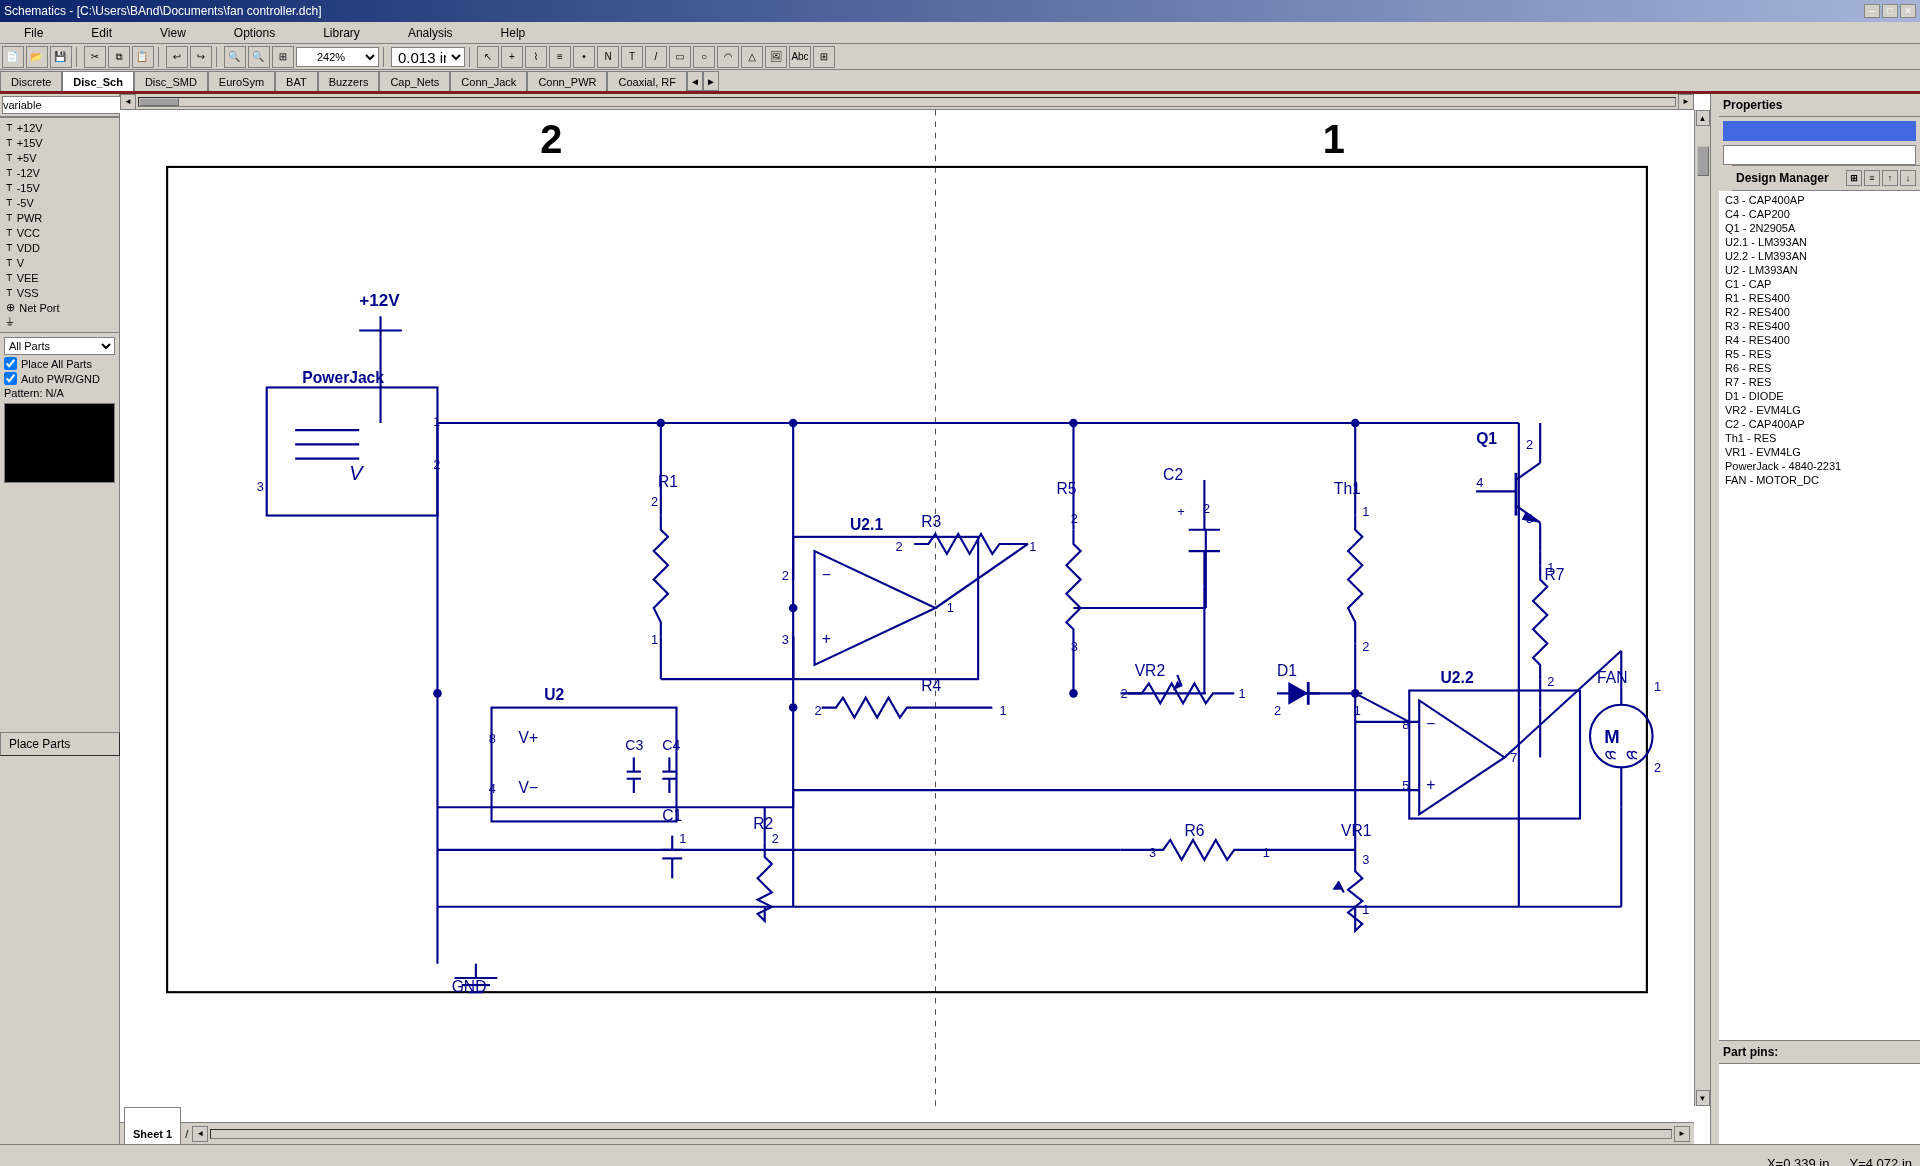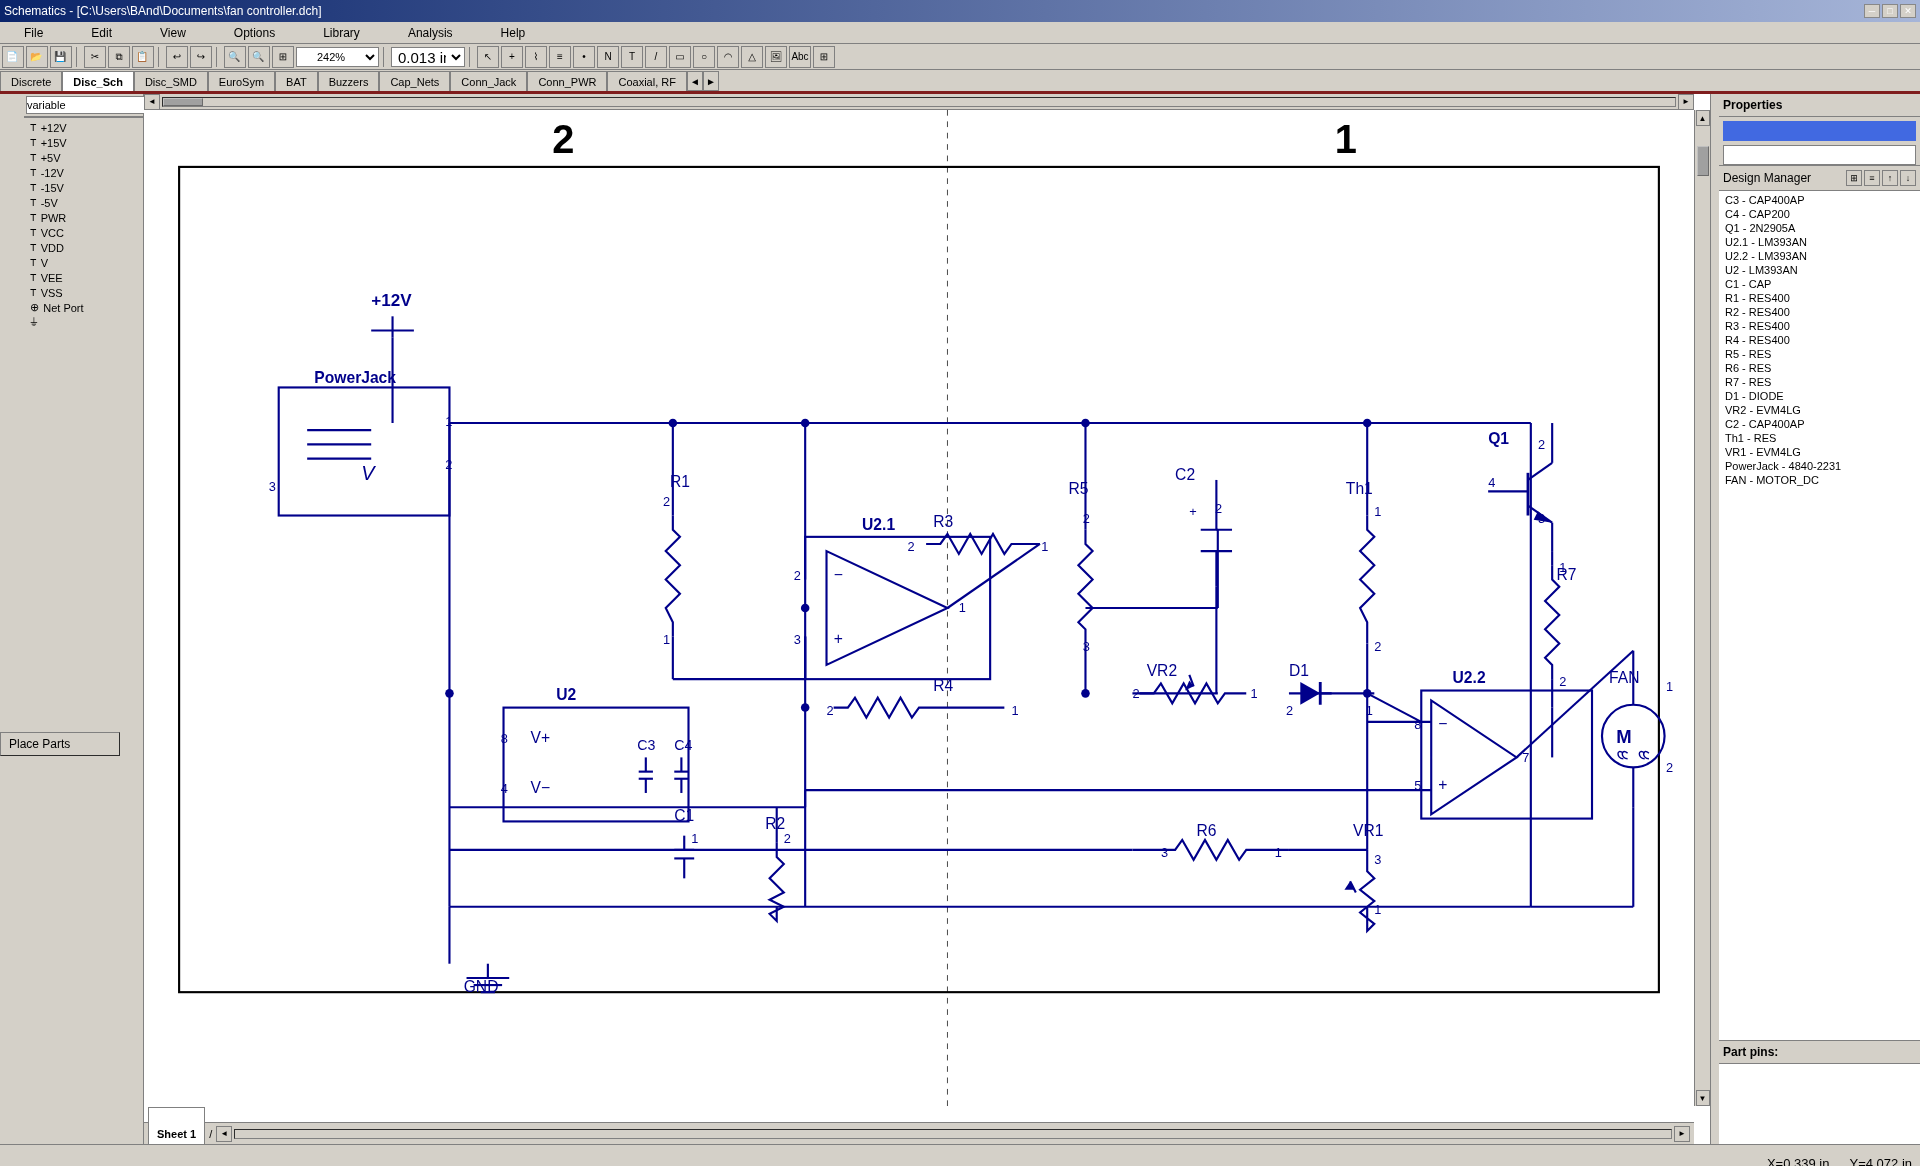--- a/index.html
+++ b/index.html
@@ -108,21 +108,20 @@
       height: calc(1166px - 22px - 22px - 26px - 24px - 22px);
     }
 
     
     #left-panel {
       width: 120px;
       background: #d4d0c8;
       border-right: 1px solid #808080;
       display: flex;
       flex-direction: column;
-      margin-left: 24px;
     }
     #search-bar {
       display: flex;
       align-items: center;
       padding: 2px;
       border-bottom: 1px solid #808080;
     }
     #search-input {
       flex: 1;
       height: 18px;
@@ -283,26 +282,27 @@
     }
     #properties-input {
       height: 20px;
       background: white;
       border: 1px solid #808080;
       margin: 0 4px;
     }
     #design-manager-header {
       padding: 4px;
       font-size: 12px;
-      font-weight: normal;
+      font-weight: bold;
       border-top: 1px solid #808080;
       border-bottom: 1px solid #808080;
       display: flex;
       align-items: center;
       justify-content: space-between;
+      margin-left: 13px;
     }
     .dm-icons { display: flex; gap: 2px; }
     .dm-icon {
       width: 16px; height: 16px;
       background: #d4d0c8;
       border: 1px solid #808080;
       display: flex; align-items: center; justify-content: center;
       font-size: 9px;
       cursor: pointer;
     }
@@ -507,20 +507,37 @@
       </div>
       <div class="net-port-item">
         <span>⊕</span> 
           <span>Net Port</span>
       </div>
       <div class="net-port-item">
         <span>⏚</span>
       </div>
     </div>
 
+    <div id="bottom-controls">
+      <select class="filter-select">
+        <option>All Parts</option>
+      </select>
+      <div class="check-row">
+        <input type="checkbox" checked="" style="">
+        <span>Place All Parts</span>
+      </div>
+      <div class="check-row">
+        <input type="checkbox" checked="" style="">
+        <span>Auto PWR/GND</span>
+      </div>
+      <div id="pattern-row">
+        <span>Pattern: N/A</span>
+      </div>
+      <div id="preview-area"></div>
+    </div>
   </div>
 
   <div id="canvas-area">
 
     <div id="top-h-scroll">
       <div class="scroll-arrow">◄</div>
       <div class="scroll-track">
         <div class="scroll-thumb"></div>
       </div>
       <div class="scroll-arrow">►</div>

